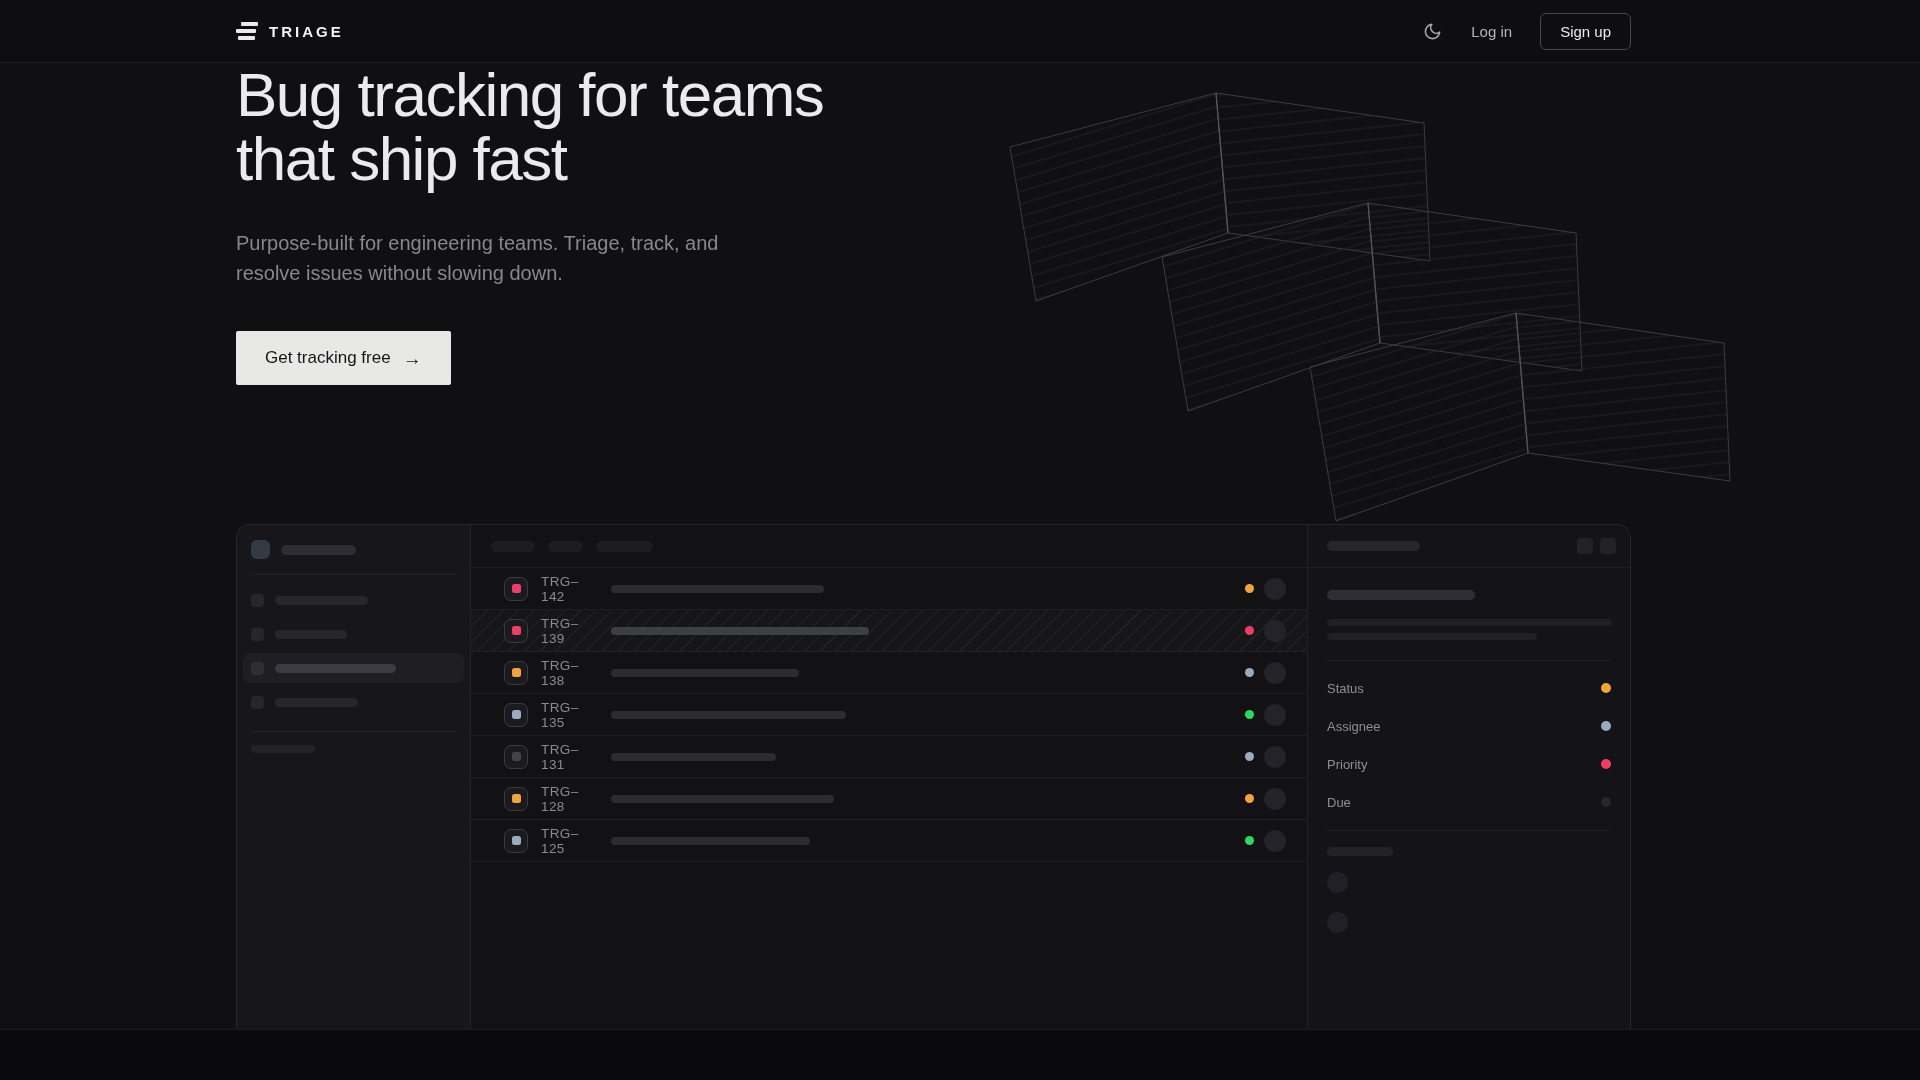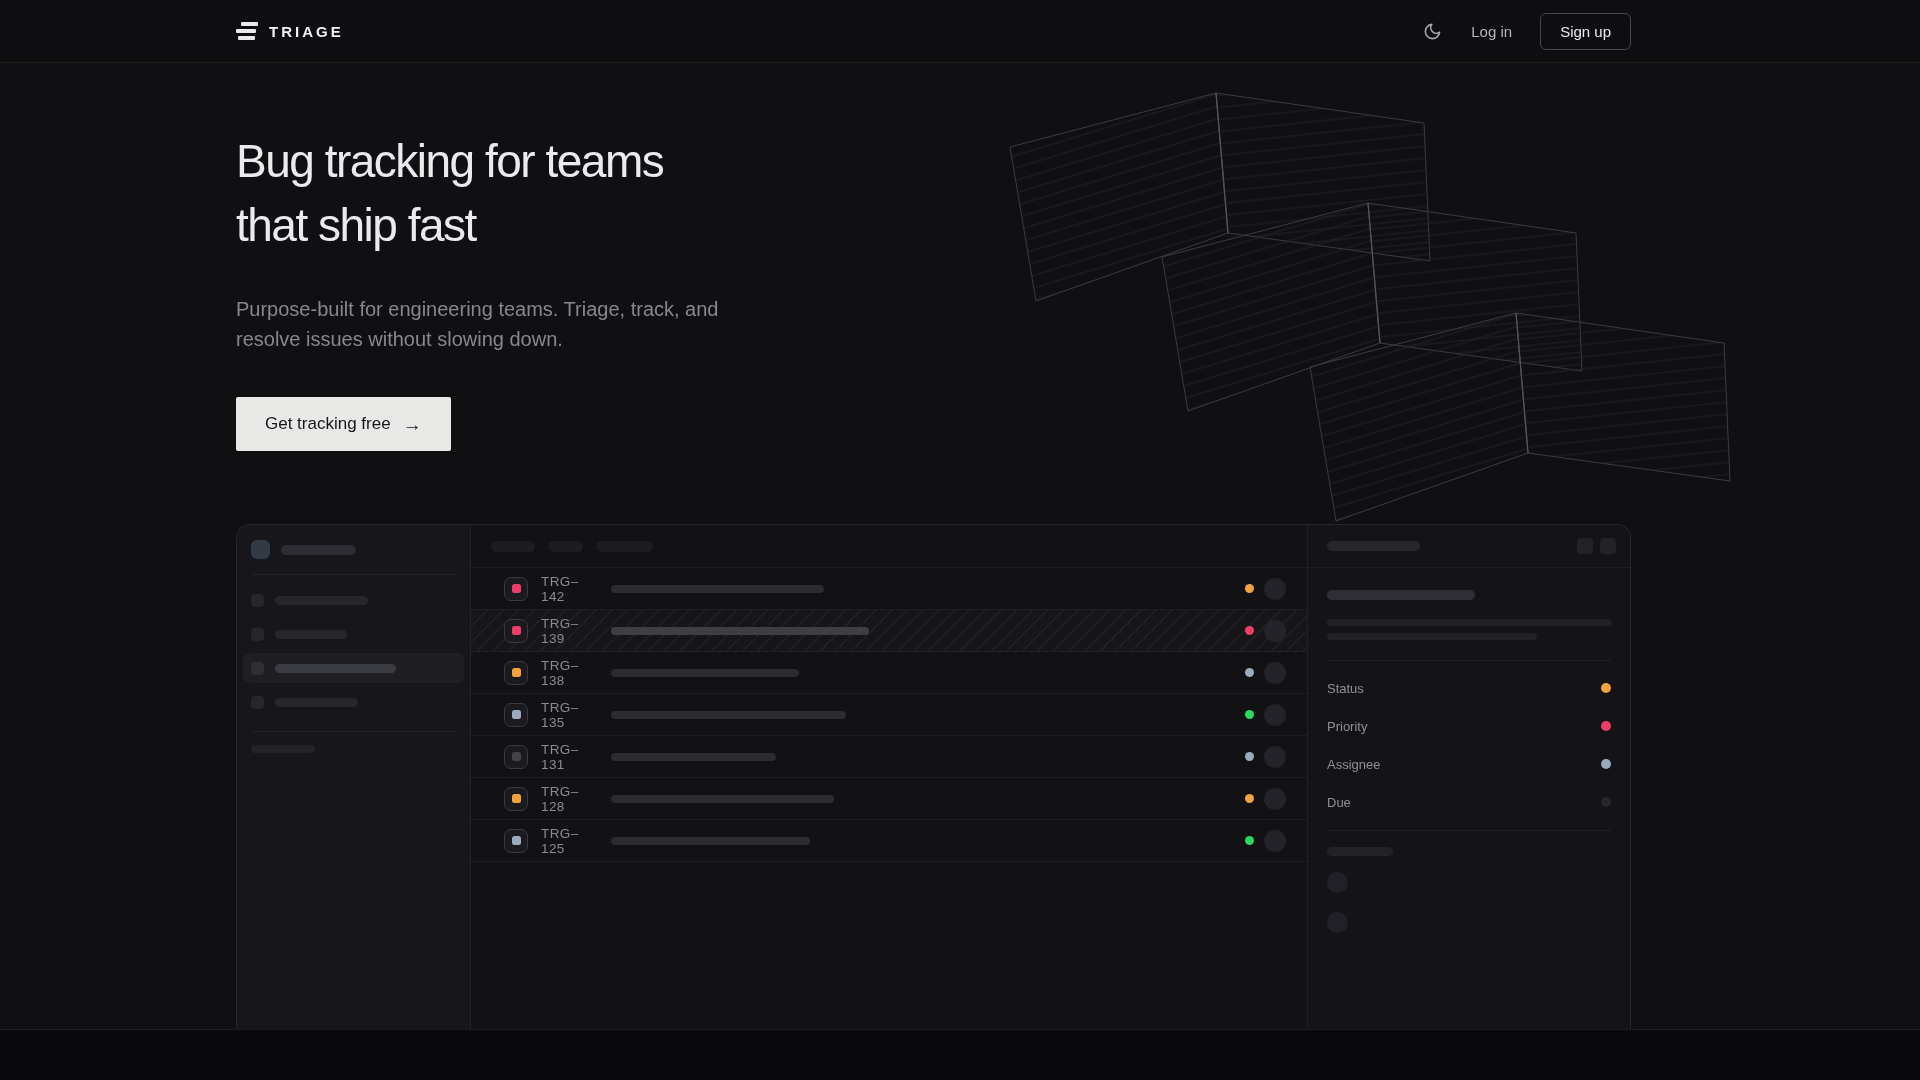--- a/index.html
+++ b/index.html
@@ -35,21 +35,21 @@
   .login-link { font-size:15px; color:#b5b5ba; cursor:pointer; }
   .signup-btn {
     font-size:15px; color:#ececf0; background:transparent;
     border:1px solid #46464c; border-radius:6px;
     padding:9px 19px; cursor:pointer; font-family:inherit;
   }
 
   
   .hero { position:relative; z-index:1; padding-left:236px; }
   .hero h1 {
-    margin-top:66px; font-size:46px; line-height:64px;
+    font-size:62px; line-height:64px;
     font-weight:normal; letter-spacing:-1.5px; color:#ebebed;
     white-space:pre-line;
   }
   .hero .sub {
     margin-top:37px; font-size:20px; line-height:30px;
     color:#87878d; white-space:pre-line;
   }
   .cta {
     margin-top:43px; display:inline-flex; align-items:center; gap:12px;
     height:54px; padding:0 29px; background:#e8e8e6; border:none; border-radius:2px;
@@ -326,27 +326,27 @@
         <span class="sk panel-line2"></span>
         <div class="panel-div"></div>
         <div class="fields">
 
             <div class="field-row">
               <span class="flabel">Status</span>
               <span class="fdot" style="background: rgb(242, 163, 60);"></span>
             </div>
 
             <div class="field-row">
+              <span class="flabel">Assignee</span>
+              <span class="fdot" style="background: rgb(156, 170, 189);"></span>
+            </div>
+
+            <div class="field-row">
               <span class="flabel">Priority</span>
               <span class="fdot" style="background: rgb(238, 62, 104);"></span>
-            </div>
-
-            <div class="field-row">
-              <span class="flabel">Assignee</span>
-              <span class="fdot" style="background: rgb(156, 170, 189);"></span>
             </div>
 
             <div class="field-row">
               <span class="flabel">Due</span>
               <span class="fdot" style="background: rgb(38, 38, 44);"></span>
             </div>
 
         </div>
         <div class="panel-div" style="margin-top:9px;"></div>
         <span class="sk panel-bottom-bar"></span>

